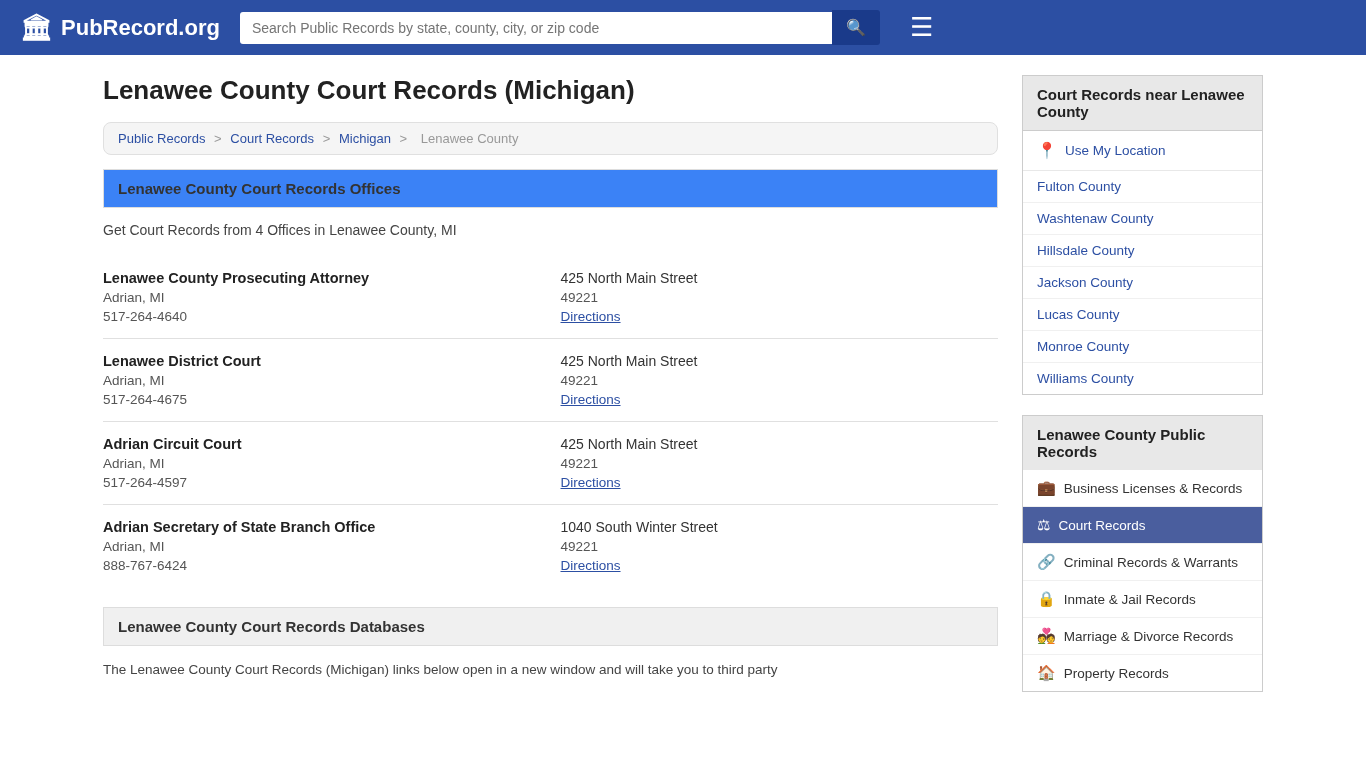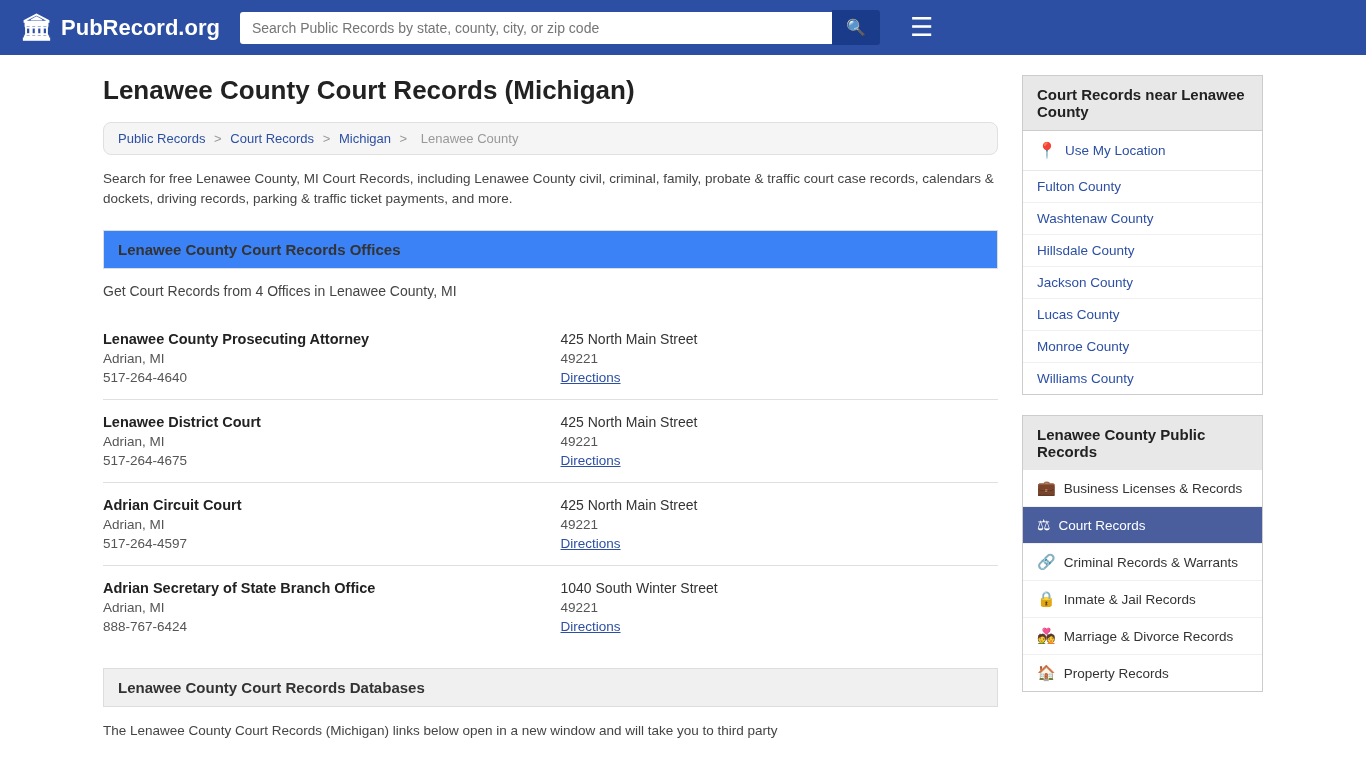--- a/index.html
+++ b/index.html
@@ -272,21 +272,20 @@
     <div class="breadcrumb">
       <a href="#">Public Records</a>
       <span> &gt; </span>
       <a href="#">Court Records</a>
       <span> &gt; </span>
       <a href="#">Michigan</a>
       <span> &gt; </span>
       <span>Lenawee County</span>
     </div>
 
-    <p class="description">Search for free Lenawee County, MI Court Records, including Lenawee County civil, criminal, family, probate &amp; traffic court case records, calendars &amp; dockets, driving records, parking &amp; traffic ticket payments, and more.</p>
 
     <div class="section-header">Lenawee County Court Records Offices</div>
     <p class="section-subtext">Get Court Records from 4 Offices in Lenawee County, MI</p>
 
     <div class="offices-block">
 
       <div class="office-entry">
         <span class="office-name">Lenawee County Prosecuting Attorney</span>
         <span class="office-address-right">425 North Main Street</span>
         <span class="office-city">Adrian, MI</span>

